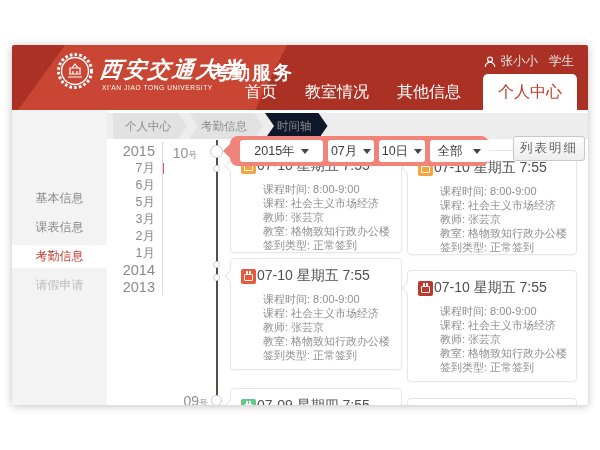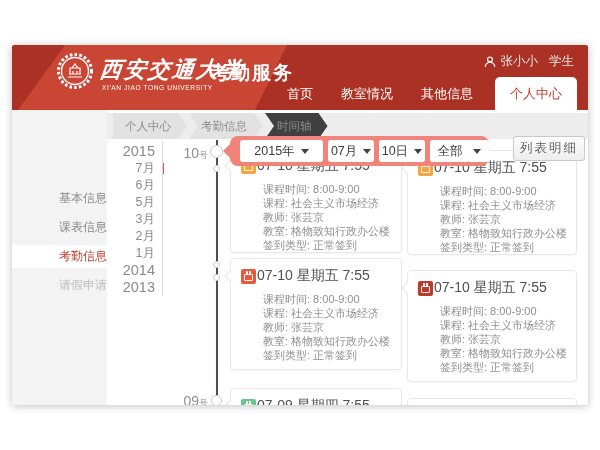--- a/index.html
+++ b/index.html
@@ -14,38 +14,38 @@
                clip-path:polygon(53px 0, 275px 0, 243px 65px, 6px 65px); }
   .logo { position:absolute; left:44px; top:7px; width:38px; height:38px; }
   .uni-cn { position:absolute; left:88px; top:10px; color:#fff; font-size:22px; font-weight:bold;
             font-style:italic; letter-spacing:2px; transform:skewX(-6deg); white-space:nowrap; }
   .uni-en { position:absolute; left:90px; top:39px; color:#fff; font-size:6.6px; letter-spacing:0.6px; white-space:nowrap; }
   .svc-title { position:absolute; left:198px; top:15px; color:#fff; font-size:19px; font-weight:bold; letter-spacing:2px; white-space:nowrap; }
   .user { position:absolute; right:14px; top:8px; display:flex; align-items:center; gap:5px;
           color:#e5e5e5; font-size:12.5px; cursor:pointer; }
   .user .role { margin-left:6px; }
   .nav { position:absolute; right:11px; bottom:0; display:flex; align-items:flex-end; }
-  .nav-item { color:#fff; font-size:13px; padding:0 14px 7px 14px; white-space:nowrap; cursor:pointer;text-align:right; }
+  .nav-item { color:#fff; font-size:16px; padding:0 14px 7px 14px; white-space:nowrap; cursor:pointer;text-align:right; }
   .nav-item.active { background:#fff; color:#c0392b; border-radius:5px 5px 0 0; padding:8px 15px 7px 15px; margin-left:8px; }
 
   
   .sidebar { position:absolute; left:0; top:65px; width:95px; height:295px; background:#f3f3f3; }
-  .side-item { position:absolute; left:0; width:95px; height:23px; line-height:23px; text-align:right;
+  .side-item { position:absolute; left:0; width:95px; height:23px; line-height:23px; text-align:center;
                font-size:12px; color:#8a8a8a; cursor:pointer; }
   .side-item.active { background:#ffffff; color:#c23b2e; }
   .side-item.dim { color:#bdbdbd; }
 
   
   .crumbbar { position:absolute; left:95px; top:68px; width:481px; height:26px; background:#ededed;
               display:flex; align-items:stretch; }
   .crumb { height:26px; line-height:26px; font-size:11.5px; color:#8a8a8a; background:#e2e2e2;
            padding:0 16px 0 12px; margin-right:2px; white-space:nowrap; cursor:pointer;
            clip-path:polygon(0 0, calc(100% - 9px) 0, 100% 50%, calc(100% - 9px) 100%, 0 100%, 9px 50%); }
   .crumb.first { margin-left:6px; clip-path:polygon(0 0, calc(100% - 9px) 0, 100% 50%, calc(100% - 9px) 100%, 0 100%); }
-  .crumb.active { background:#404040; }
+  .crumb.active { background:#0f172a; }
 
   
   .ymcol { position:absolute; left:60px; top:98px; width:83px; text-align:right; }
   .ym { height:17px; line-height:17px; color:#8a8a8a; cursor:pointer; position:relative; }
   .ym.year { font-size:14.5px; }
   .ym.month { font-size:12.5px; }
   .ym .tick { position:absolute; right:-9px; top:3px; width:2px; height:11px; background:#d9534f; }
   .ym-rule { position:absolute; left:150px; top:97px; width:1px; height:153px; background:#dcdcdc; }
 
   .daymark { position:absolute; width:46px; text-align:right; color:#8f8f8f; }
@@ -143,21 +143,21 @@
     <div class="ym month">6月</div>
     <div class="ym month">5月</div>
     <div class="ym month">3月</div>
     <div class="ym month">2月</div>
     <div class="ym month">1月</div>
     <div class="ym year">2014</div>
     <div class="ym year">2013</div>
   </div>
   <div class="ym-rule"></div>
 
-  <div class="daymark" style="left:150px; top:99px;">
+  <div class="daymark" style="left:150px; top:99px;text-align:center;">
     <span class="d">10</span><span class="suf">号</span>
   </div>
   <div class="daymark" style="left:150px; top:347px;">
     <span class="d">09</span><span class="suf">号</span>
   </div>
 
   <div class="spine"></div>
   <div class="node" style="left:198px; top:100px; width:13px; height:13px;"></div>
   <div class="node" style="left:201px; top:120px; width:7px; height:7px;"></div>
   <div class="node" style="left:201px; top:216px; width:7px; height:7px;"></div>

